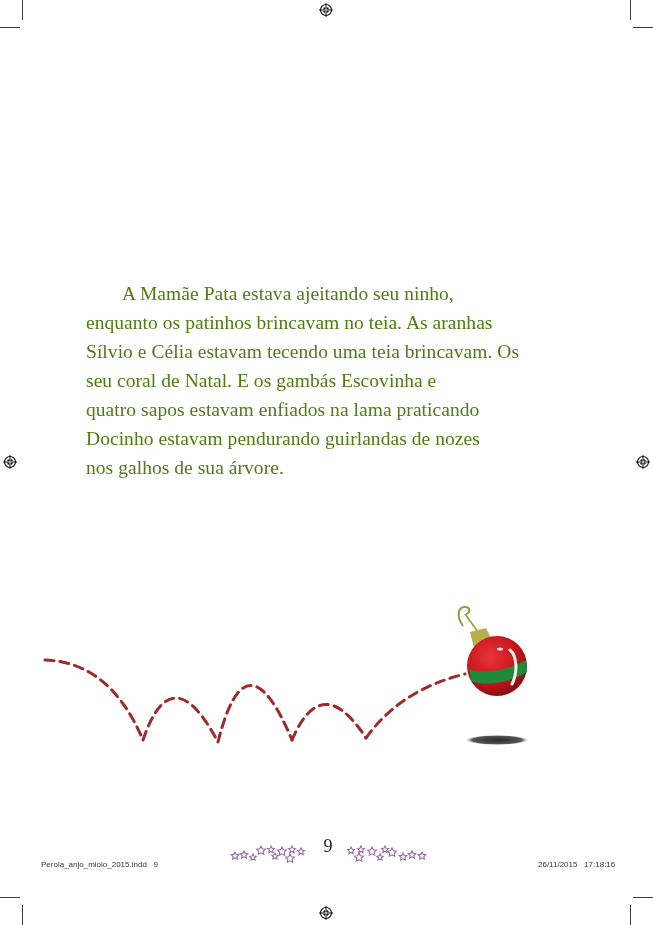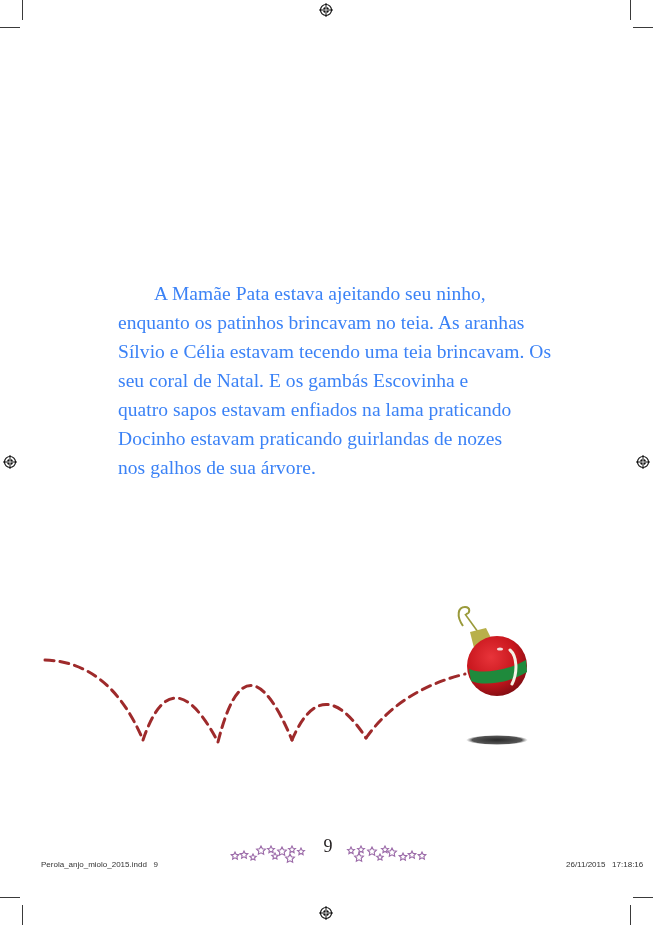--- a/index.html
+++ b/index.html
@@ -1,19 +1,19 @@
 <!DOCTYPE html>
 <html><head>
   <meta charset="utf-8">
   <style>
     html, body { margin: 0; padding: 0; background: #ffffff; }
     body { width: 653px; height: 925px; position: relative; overflow: hidden; font-family: "Liberation Serif", "DejaVu Serif", serif; }
     .crop { position: absolute; background: #3a3a3a; }
     .reg { position: absolute; width: 14px; height: 14px; }
-    .body-text { position: absolute; left: 86px; top: 279px; width: 500px; font-size: 19.5px; line-height: 29px; color: #3b82f6; letter-spacing: 0.05px; margin-left: 32px; }
+    .body-text { position: absolute; left: 86px; top: 279px; width: 500px; font-size: 19.5px; line-height: 29px; color: #4d7c0f; letter-spacing: 0.05px; }
     .body-text .line { display: block; white-space: nowrap; }
     .body-text .line.indent { padding-left: 36px; }
     .illustration { position: absolute; left: 0; top: 600px; width: 653px; height: 160px; }
     .folio { position: absolute; top: 836px; left: 0; width: 653px; height: 30px; }
     .folio-num { position: absolute; left: 318px; top: 0; width: 20px; text-align: center; font-size: 18px; color: #231f20; font-family: "Liberation Serif", serif; }
     .slug { position: absolute; top: 860px; font-family: "Liberation Sans", "DejaVu Sans", sans-serif; font-size: 8px; color: #333; }
   </style>
 </head>
 <body>
 
@@ -58,21 +58,21 @@
   <line x1="4" y1="7" x2="10" y2="7" stroke="#fff" stroke-width="0.8"></line>
   <line x1="7" y1="4" x2="7" y2="10" stroke="#fff" stroke-width="0.8"></line>
 </svg>
 
 <div class="body-text">
   <span class="line indent">A Mamãe Pata estava ajeitando seu ninho,</span>
   <span class="line">enquanto os patinhos brincavam no teia. As aranhas</span>
   <span class="line">Sílvio e Célia estavam tecendo uma teia brincavam. Os</span>
   <span class="line">seu coral de Natal. E os gambás Escovinha e</span>
   <span class="line">quatro sapos estavam enfiados na lama praticando</span>
-  <span class="line">Docinho estavam praticando guirlandas de nozes</span>
+  <span class="line">Docinho estavam pendurando guirlandas de nozes</span>
   <span class="line">nos galhos de sua árvore.</span>
 </div>
 
 <svg class="illustration" viewBox="0 600 653 160">
   <defs>
     <radialGradient id="ballGrad" cx="0.4" cy="0.35" r="0.7">
       <stop offset="0" stop-color="#e8343a"></stop>
       <stop offset="0.6" stop-color="#c8161d"></stop>
       <stop offset="1" stop-color="#7d0d12"></stop>
     </radialGradient>
@@ -127,13 +127,13 @@
       <path d="M40,10 l1.1,2.2 2.4,0.3 -1.8,1.7 0.4,2.4 -2.1,-1.2 -2.1,1.2 0.4,-2.4 -1.8,-1.7 2.4,-0.3z"></path>
       <path d="M47,12 l1.4,2.8 3,0.4 -2.2,2.1 0.5,3 -2.7,-1.5 -2.7,1.5 0.5,-3 -2.2,-2.1 3,-0.4z"></path>
       <path d="M58,17 l1.2,2.4 2.6,0.3 -1.9,1.8 0.5,2.6 -2.4,-1.3 -2.4,1.3 0.5,-2.6 -1.9,-1.8 2.6,-0.3z"></path>
       <path d="M67,15 l1.2,2.4 2.6,0.3 -1.9,1.8 0.5,2.6 -2.4,-1.3 -2.4,1.3 0.5,-2.6 -1.9,-1.8 2.6,-0.3z"></path>
       <path d="M77,16 l1.2,2.4 2.6,0.3 -1.9,1.8 0.5,2.6 -2.4,-1.3 -2.4,1.3 0.5,-2.6 -1.9,-1.8 2.6,-0.3z"></path>
     </g>
   </svg>
 </div>
 
 <span class="slug" style="left:41px; white-space:pre;">Perola_anjo_miolo_2015.indd   9</span>
-<span class="slug" style="left:538px; white-space:pre;margin-left:28px;">26/11/2015   17:18:16</span>
+<span class="slug" style="left:538px; white-space:pre;">26/11/2015   17:18:16</span>
 
 </body></html>

